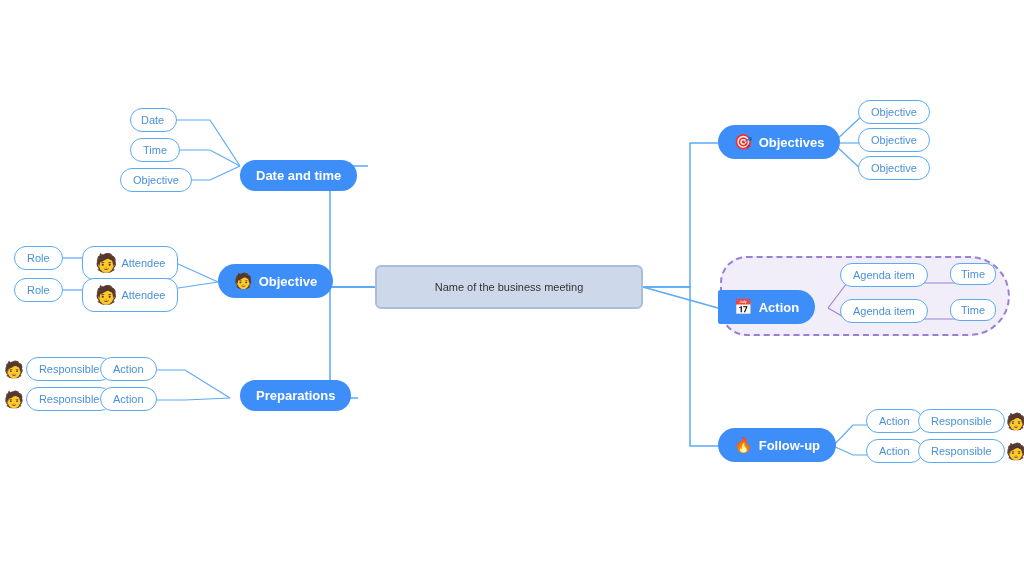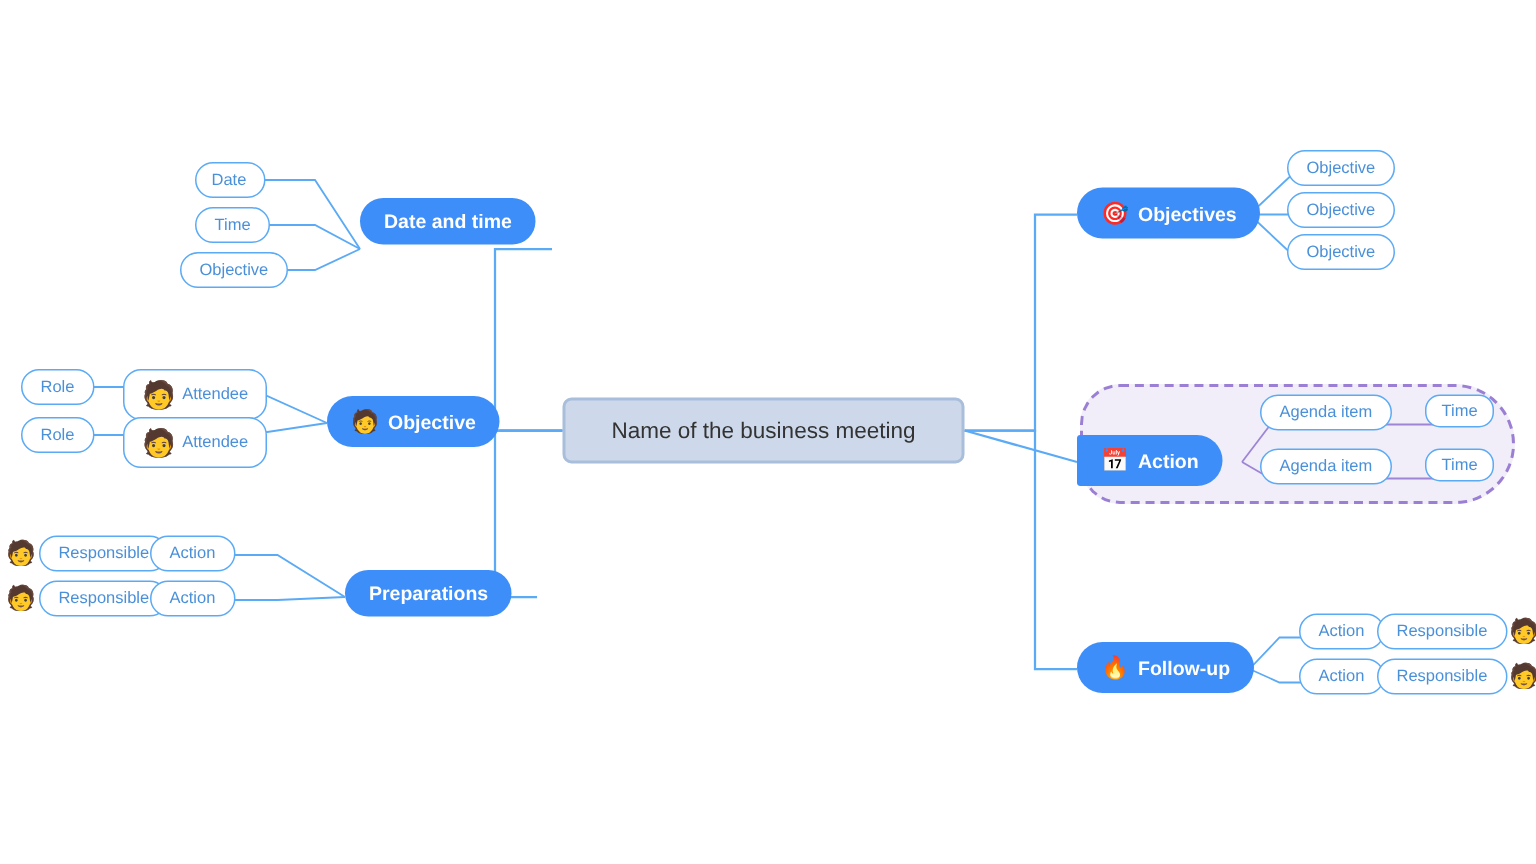--- a/index.html
+++ b/index.html
@@ -31,21 +31,21 @@
       justify-content: center;
       font-size: 12px;
       font-weight: 400;
       white-space: nowrap;
     }
     
     .node-center {
       background: #cdd9ea;
       border-radius: 6px;
       padding: 10px 20px;
-      font-size: 15px;
+      font-size: 11px;
       font-weight: 500;
       color: #333;
       border: 2px solid #a8bedb;
     }
     
     .node-branch {
       background: #3d8ef8;
       border-radius: 20px;
       padding: 8px 16px;
       color: #fff;
@@ -147,30 +147,30 @@
     <path d="M 912 425 L 926 425" fill="none" stroke="#5baaf5" stroke-width="1.2"></path>
     <path d="M 912 455 L 926 455" fill="none" stroke="#5baaf5" stroke-width="1.2"></path>
   </svg>
 
   <div class="agenda-area" style="left:720px; top:256px; width:290px; height:80px;"></div>
 
   <div class="node node-center" style="left:375px; top:265px; width:268px; height:44px;">
     <span>Name of the business meeting</span>
   </div>
 
-  <div class="node node-branch" style="left:240px; top:132px;justify-content:flex-end;">
+  <div class="node node-branch" style="left:240px; top:160px;justify-content:flex-end;">
     <span>Date and time</span>
   </div>
 
   <div class="node node-branch" style="left:218px; top:264px;">
     <span class="branch-icon">🧑</span>
     <span>Objective</span>
   </div>
 
-  <div class="node node-branch" style="left:230px; top:380px;text-align:center;">
+  <div class="node node-branch" style="left:240px; top:380px;text-align:center;">
     <span>Preparations</span>
   </div>
 
   <div class="node node-branch" style="left:718px; top:125px;">
     <span class="branch-icon">🎯</span>
     <span>Objectives</span>
   </div>
 
   <div class="node node-agenda" style="left:718px; top:290px;">
     <span class="branch-icon">📅</span>

